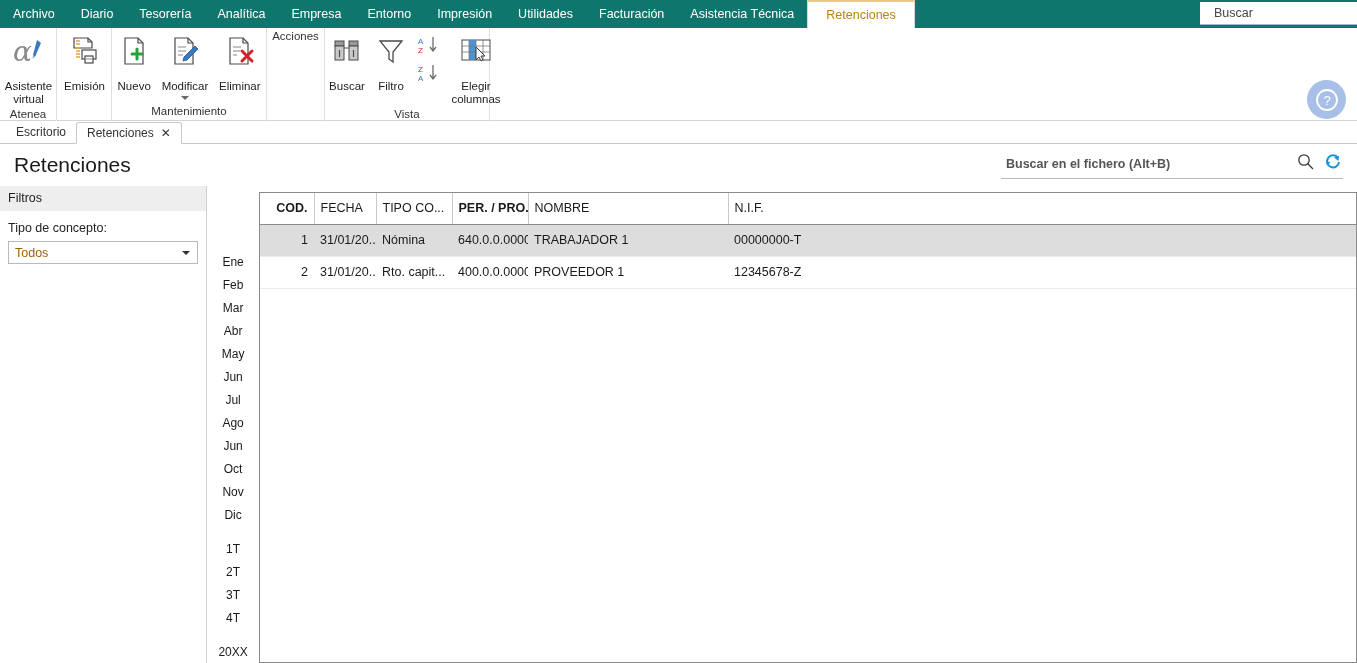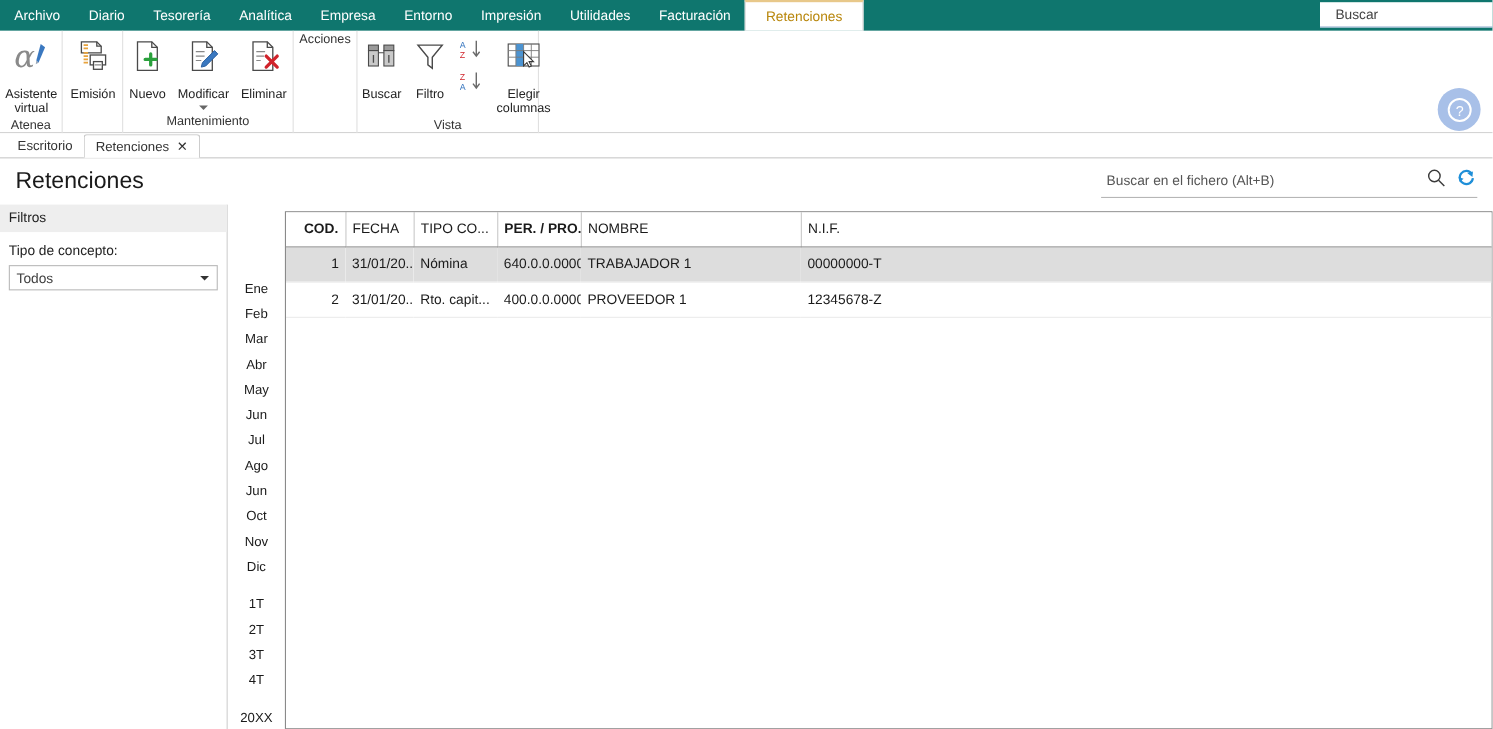--- a/index.html
+++ b/index.html
@@ -151,20 +151,21 @@
     position: relative;
   }
   .pagetitle { font-size: 21px; color: #1a1a1a; font-weight: normal; }
   .filesearch {
     position: absolute;
     right: 14px; top: 9px;
     width: 342px;
     display: flex; align-items: center;
     border-bottom: 1px solid #b6b6b6;
     padding-bottom: 4px;
+    font-weight: bold;
   }
   .filesearch .ph { flex: 1; font-size: 12.5px; color: #555; padding-left: 5px; }
 
   
   .bodywrap { display: flex; height: 477px; }
 
   .filterpanel {
     width: 208px;
     border-right: 1px solid #cfcfcf;
     display: flex; flex-direction: column;
@@ -178,21 +179,21 @@
   }
   .filterbody { padding: 10px 8px 0 8px; }
   .filterlabel { font-size: 12.5px; color: #222; margin-bottom: 6px; }
   .selectbox {
     height: 23px;
     border: 1px solid #b9b9b9;
     background: #ffffff;
     display: flex; align-items: center;
     padding: 0 6px;
     font-size: 12.5px;
-    color: #404040;
+    color: #a16207;
     cursor: pointer;
     position: relative;
   }
   .selectbox .caret {
     position: absolute; right: 7px;
     width: 0; height: 0;
     border-left: 4px solid transparent;
     border-right: 4px solid transparent;
     border-top: 4px solid #333;
   }
@@ -256,20 +257,21 @@
 <div class="menubar">
   <div class="menu-item">Archivo</div>
   <div class="menu-item">Diario</div>
   <div class="menu-item">Tesorería</div>
   <div class="menu-item">Analítica</div>
   <div class="menu-item">Empresa</div>
   <div class="menu-item">Entorno</div>
   <div class="menu-item">Impresión</div>
   <div class="menu-item">Utilidades</div>
   <div class="menu-item">Facturación</div>
+  <div class="menu-item">Asistencia Técnica</div>
   <div class="menu-item active">Retenciones</div>
   <div class="menubar-spacer"></div>
   <div class="topsearch">
     <span>Buscar</span>
   </div>
 </div>
 
 <div class="ribbon">
 
   <div class="rgroup" style="width:57px">

